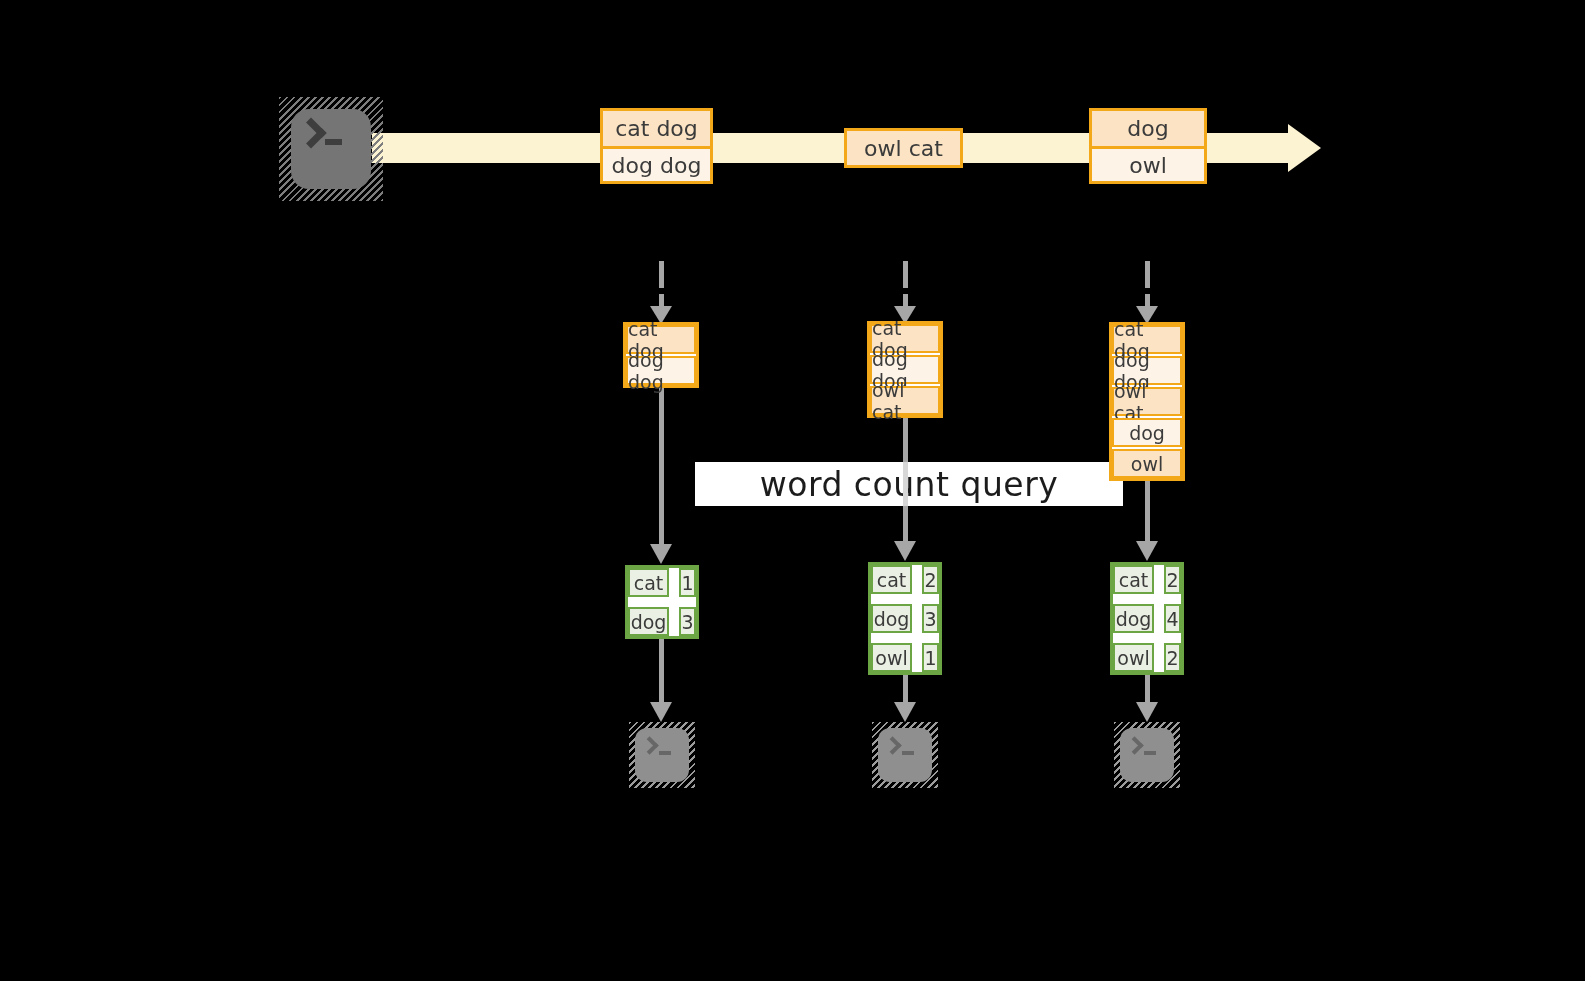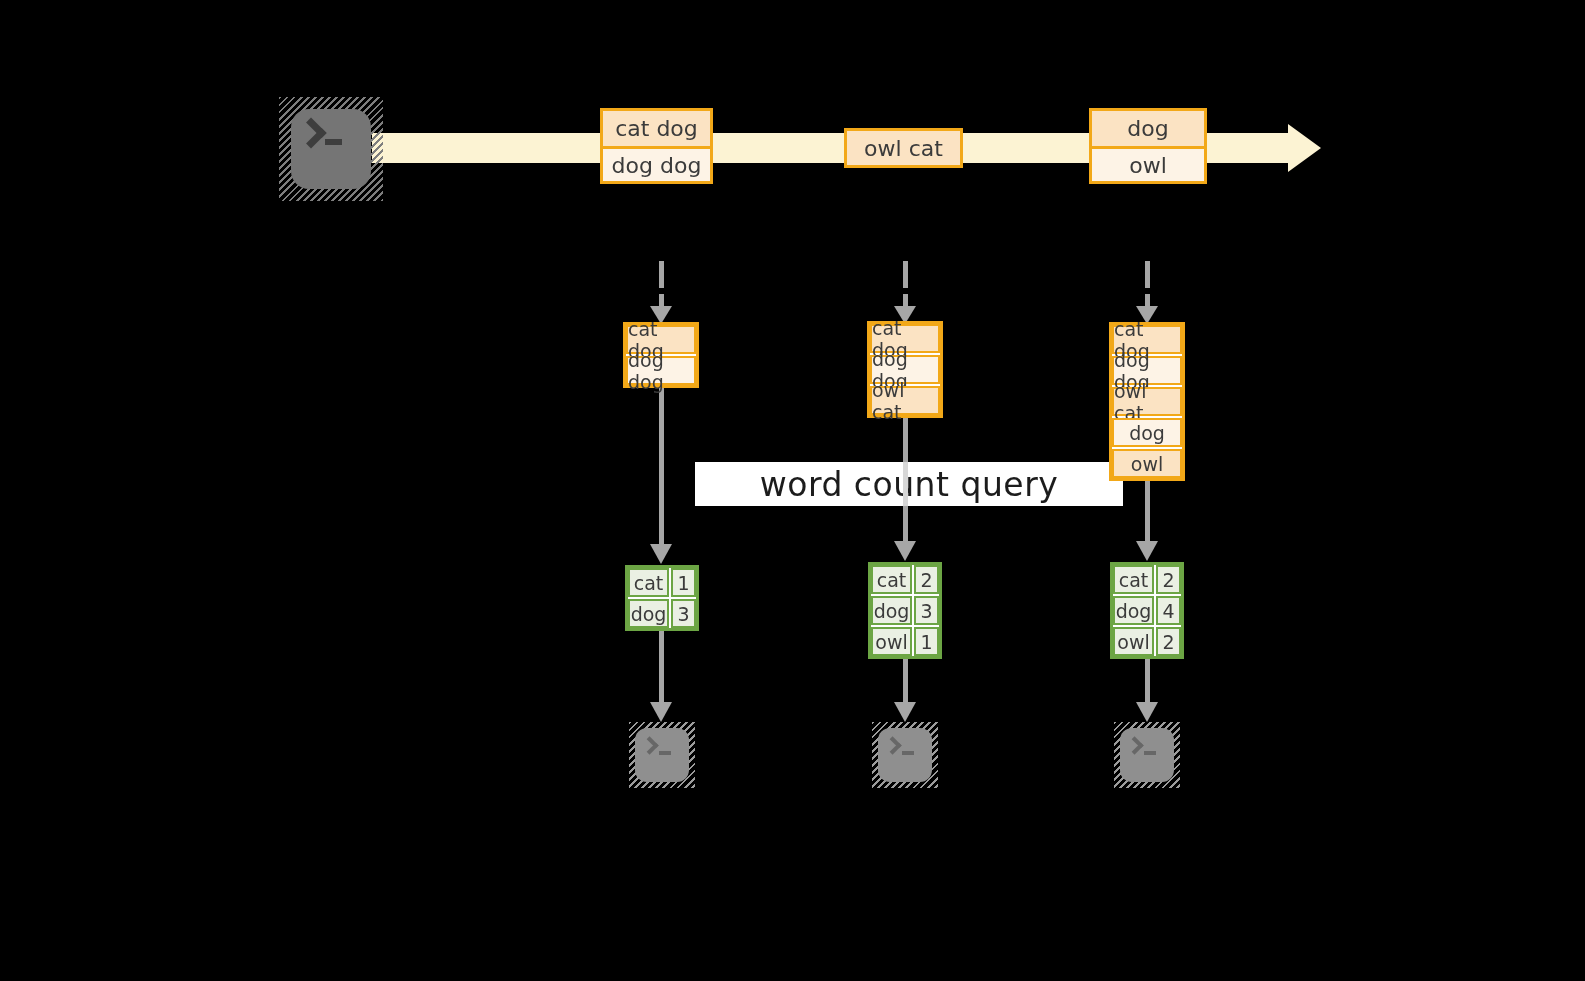--- a/index.html
+++ b/index.html
@@ -24,21 +24,21 @@
   
   .ostack{border:3px solid var(--amber);background:#fff;display:grid;gap:2px;
     grid-auto-rows:29px;z-index:4;}
   .ostack .cell{box-sizing:border-box;border:2px solid var(--amber);display:flex;
     align-items:center;justify-content:center;font-size:19px;color:var(--ink);}
 
   .fill-dark{background:var(--peach-dark);}
   .fill-light{background:var(--peach-light);}
 
   
-  .gtable{border:3px solid var(--green);background:#fff;display:grid;gap:2px;
+  .gtable{border:3px solid var(--green);background:#fff;display:grid;gap:10px;
     grid-template-columns:41px auto;grid-auto-rows:29px;z-index:4;}
   .gtable .gcell{box-sizing:border-box;border:2px solid var(--green);background:var(--green-cell);
     display:flex;align-items:center;justify-content:center;font-size:19px;color:var(--ink);}
 
   
   .vline{width:5px;background:var(--arrow);z-index:1;}
   .ahead{width:0;height:0;border-left:11px solid transparent;border-right:11px solid transparent;
     border-top:20px solid var(--arrow);z-index:1;}
   .ahead.small{border-top-width:18px;}
 

